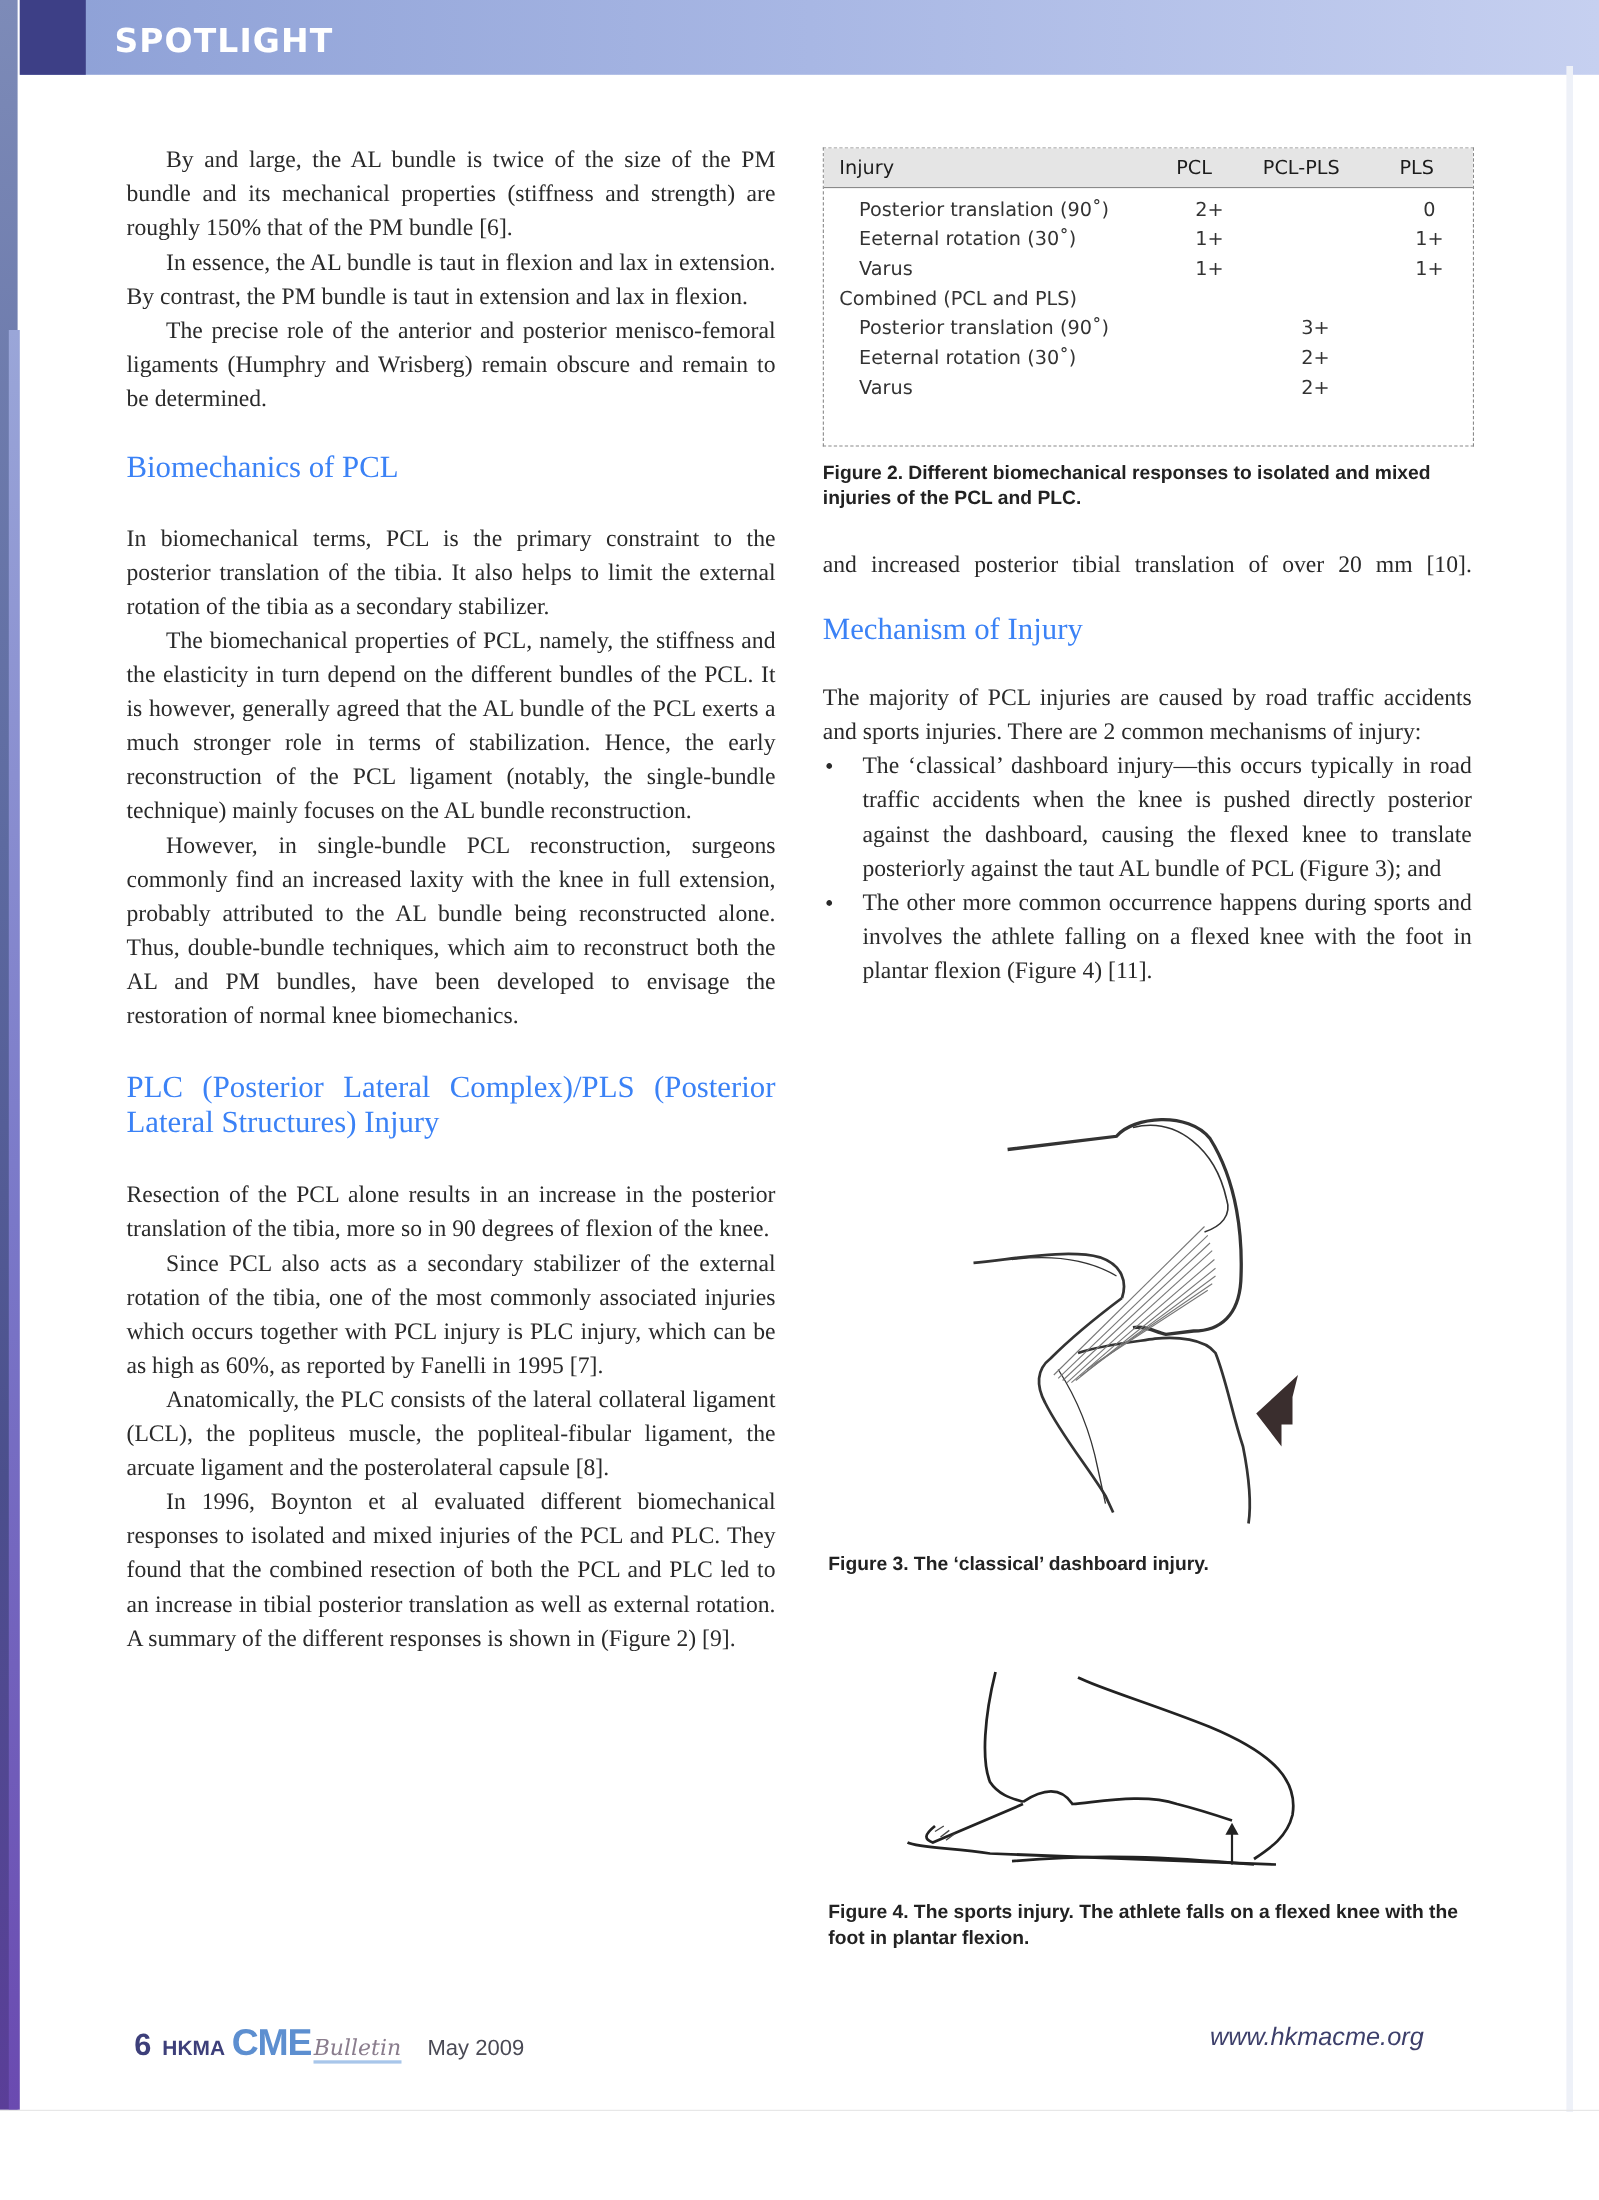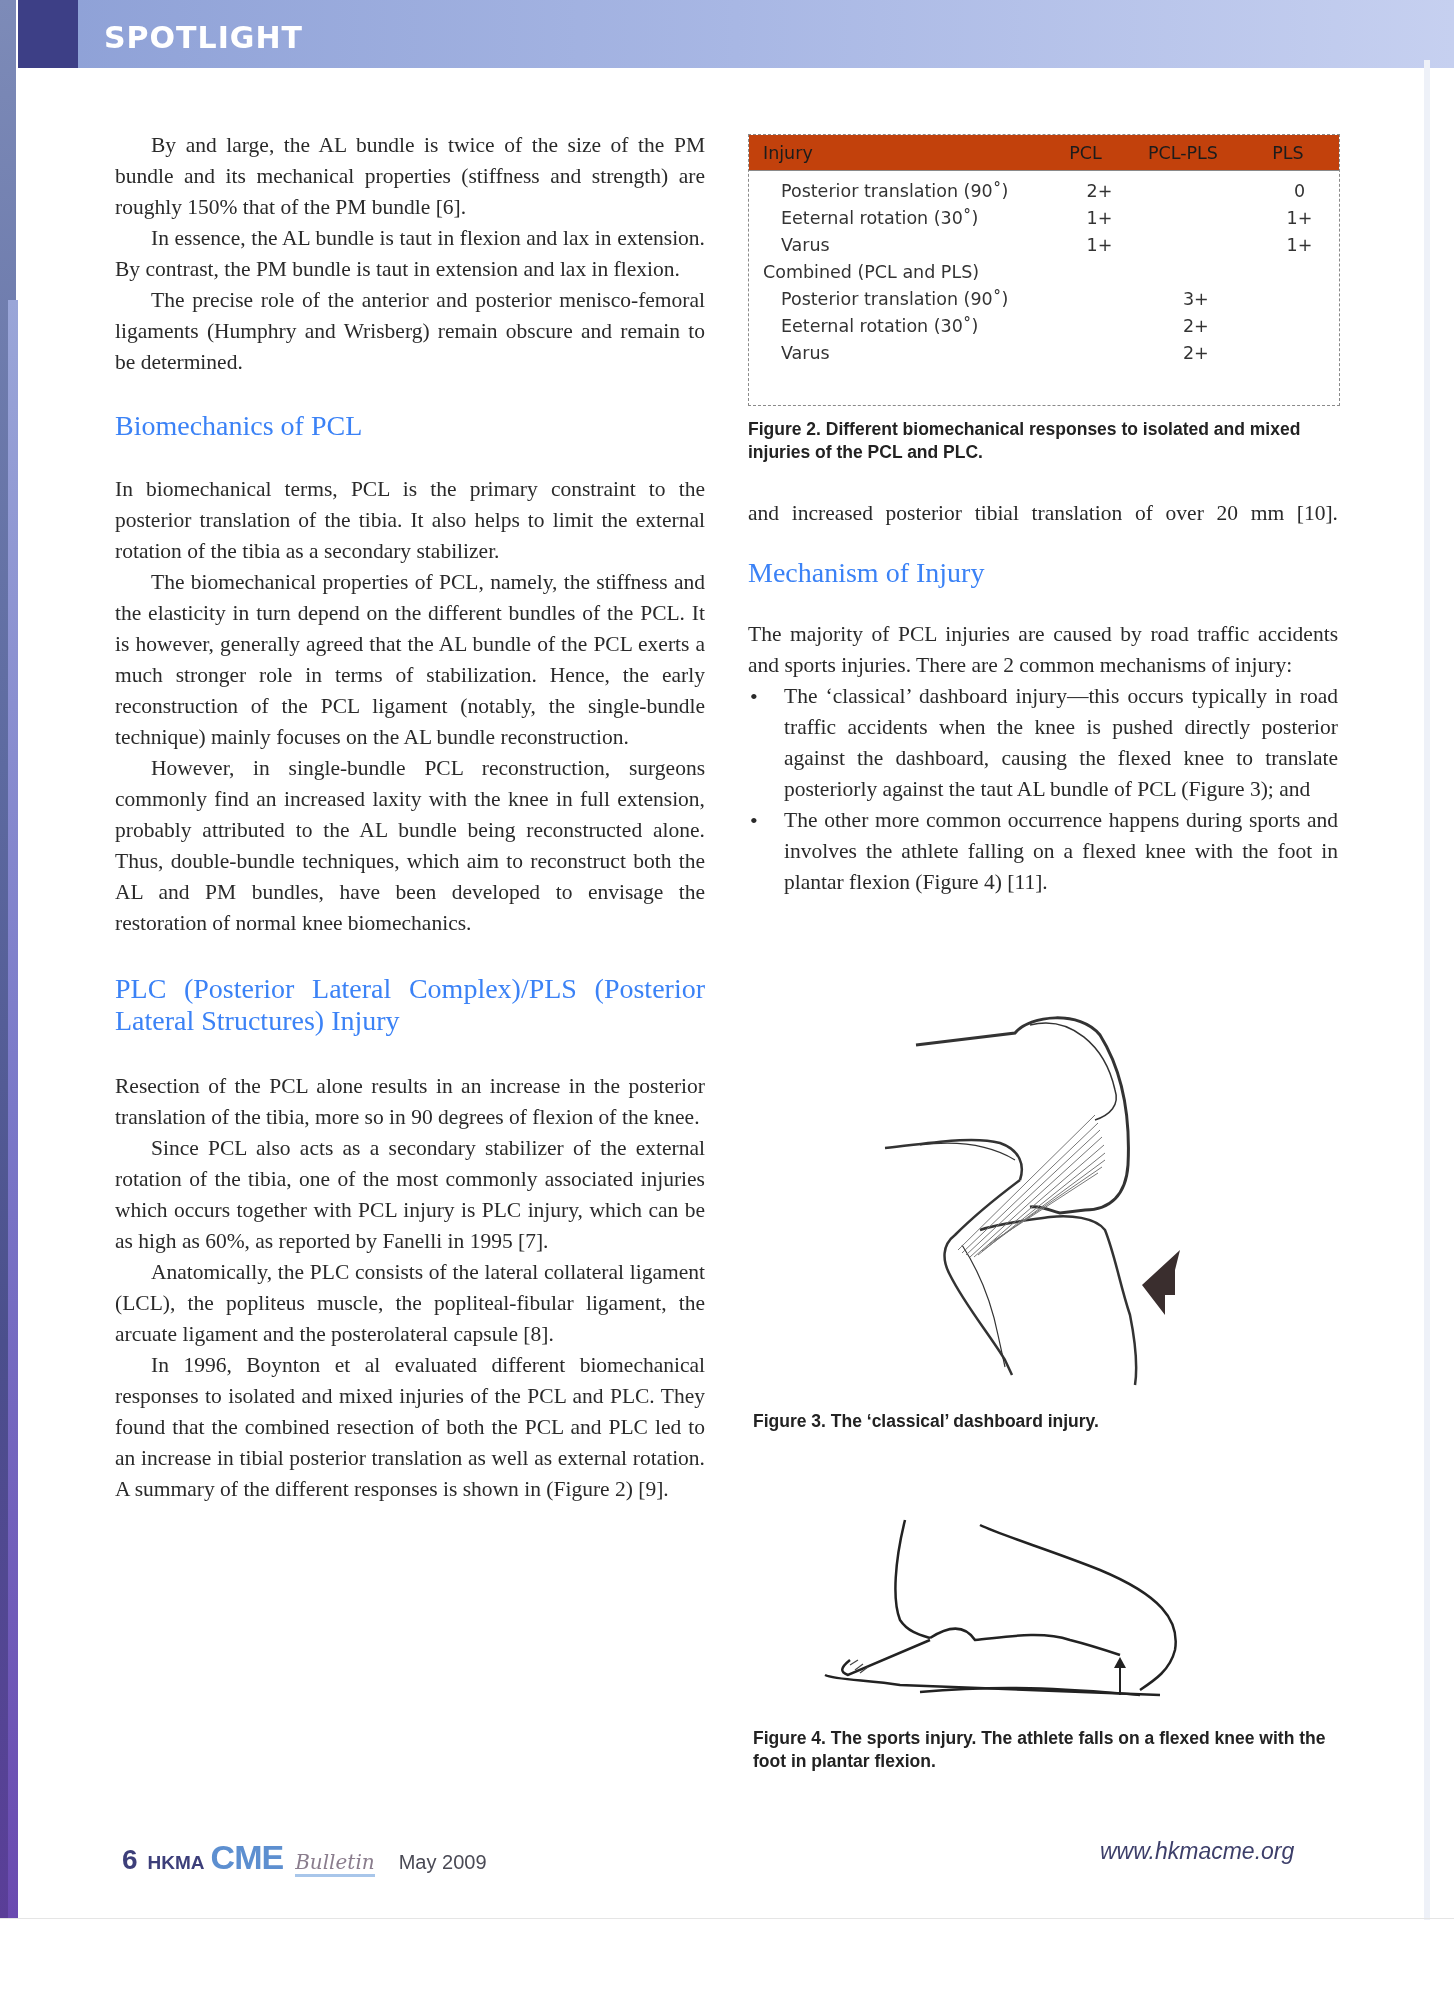--- a/index.html
+++ b/index.html
@@ -28,21 +28,21 @@
   .trow.sub .c0 { padding-left:32px; }
   .caption { position:absolute; font-family:"Liberation Sans", sans-serif; font-weight:bold; font-size:17.5px; line-height:23px; color:#222; }
   ul.bullets { margin:0; padding:0; list-style:none; }
   ul.bullets li { position:relative; padding-left:36px; }
   ul.bullets li::before { content:"•"; position:absolute; left:2px; top:0; font-size:22px; }
   .fig { position:absolute; }
   .footer { position:absolute; top:1838px; left:122px; font-family:"Liberation Sans", sans-serif; display:flex; align-items:baseline; }
   .pg-num { font-weight:bold; font-size:28px; color:#3d3f7a; margin-right:10px; }
   .hkma { font-weight:bold; font-size:19px; color:#3d3f7a; margin-right:6px; }
   .cme { font-weight:bold; font-size:34px; color:#5d8fd0; letter-spacing:-1px; }
-  .bulletin { font-family:"DejaVu Serif", serif; font-style:italic; font-size:20px; color:#8a7d8d; margin-left:12px; border-bottom:3px solid #a8c6ea; }
+  .bulletin { font-family:"DejaVu Serif", serif; font-style:italic; font-size:20px; color:#8a7d8d; margin-left:2px; border-bottom:3px solid #a8c6ea; }
   .issue { font-size:20px; color:#4a4a55; margin-left:24px; }
   .website { position:absolute; top:1838px; left:1100px; font-family:"Liberation Sans", sans-serif; font-style:italic; font-size:23px; color:#3d3f6a; }
   .bottom-line { position:absolute; left:0; top:1918px; width:1454px; height:1px; background:#e5e5e5; }
 </style>
 </head>
 <body>
 
 <div class="left-strip"></div>
 <div class="left-strip2"></div>
 <div class="header-band"></div>
@@ -61,21 +61,21 @@
   <p class="indent">However, in single-bundle PCL reconstruction, surgeons commonly find an increased laxity with the knee in full extension, probably attributed to the AL bundle being reconstructed alone. Thus, double-bundle techniques, which aim to reconstruct both the AL and PM bundles, have been developed to envisage the restoration of normal knee biomechanics.</p>
 
   <h2 class="sec" style="margin-top:34px;margin-bottom:34px;">PLC (Posterior Lateral Complex)/PLS (Posterior Lateral Structures) Injury</h2>
   <p>Resection of the PCL alone results in an increase in the posterior translation of the tibia, more so in 90 degrees of flexion of the knee.</p>
   <p class="indent">Since PCL also acts as a secondary stabilizer of the external rotation of the tibia, one of the most commonly associated injuries which occurs together with PCL injury is PLC injury, which can be as high as 60%, as reported by Fanelli in 1995 [7].</p>
   <p class="indent">Anatomically, the PLC consists of the lateral collateral ligament (LCL), the popliteus muscle, the popliteal-fibular ligament, the arcuate ligament and the posterolateral capsule [8].</p>
   <p class="indent">In 1996, Boynton et al evaluated different biomechanical responses to isolated and mixed injuries of the PCL and PLC. They found that the combined resection of both the PCL and PLC led to an increase in tibial posterior translation as well as external rotation. A summary of the different responses is shown in (Figure 2) [9].</p>
 </div>
 
 <div class="table-box">
-  <div class="thead" style="background: #c2410c;">
+  <div class="thead" style="background: #e5e5e5;">
     <span class="th c0">Injury</span>
     <span class="th c1">PCL</span>
     <span class="th c2">PCL-PLS</span>
     <span class="th c3">PLS</span>
   </div>
   <div id="table-body" style="padding-top:6px;">
       <div class="trow sub">
         <span class="c0">Posterior translation (90˚)</span>
         <span class="c1">2+</span>
         <span class="c2"></span>

